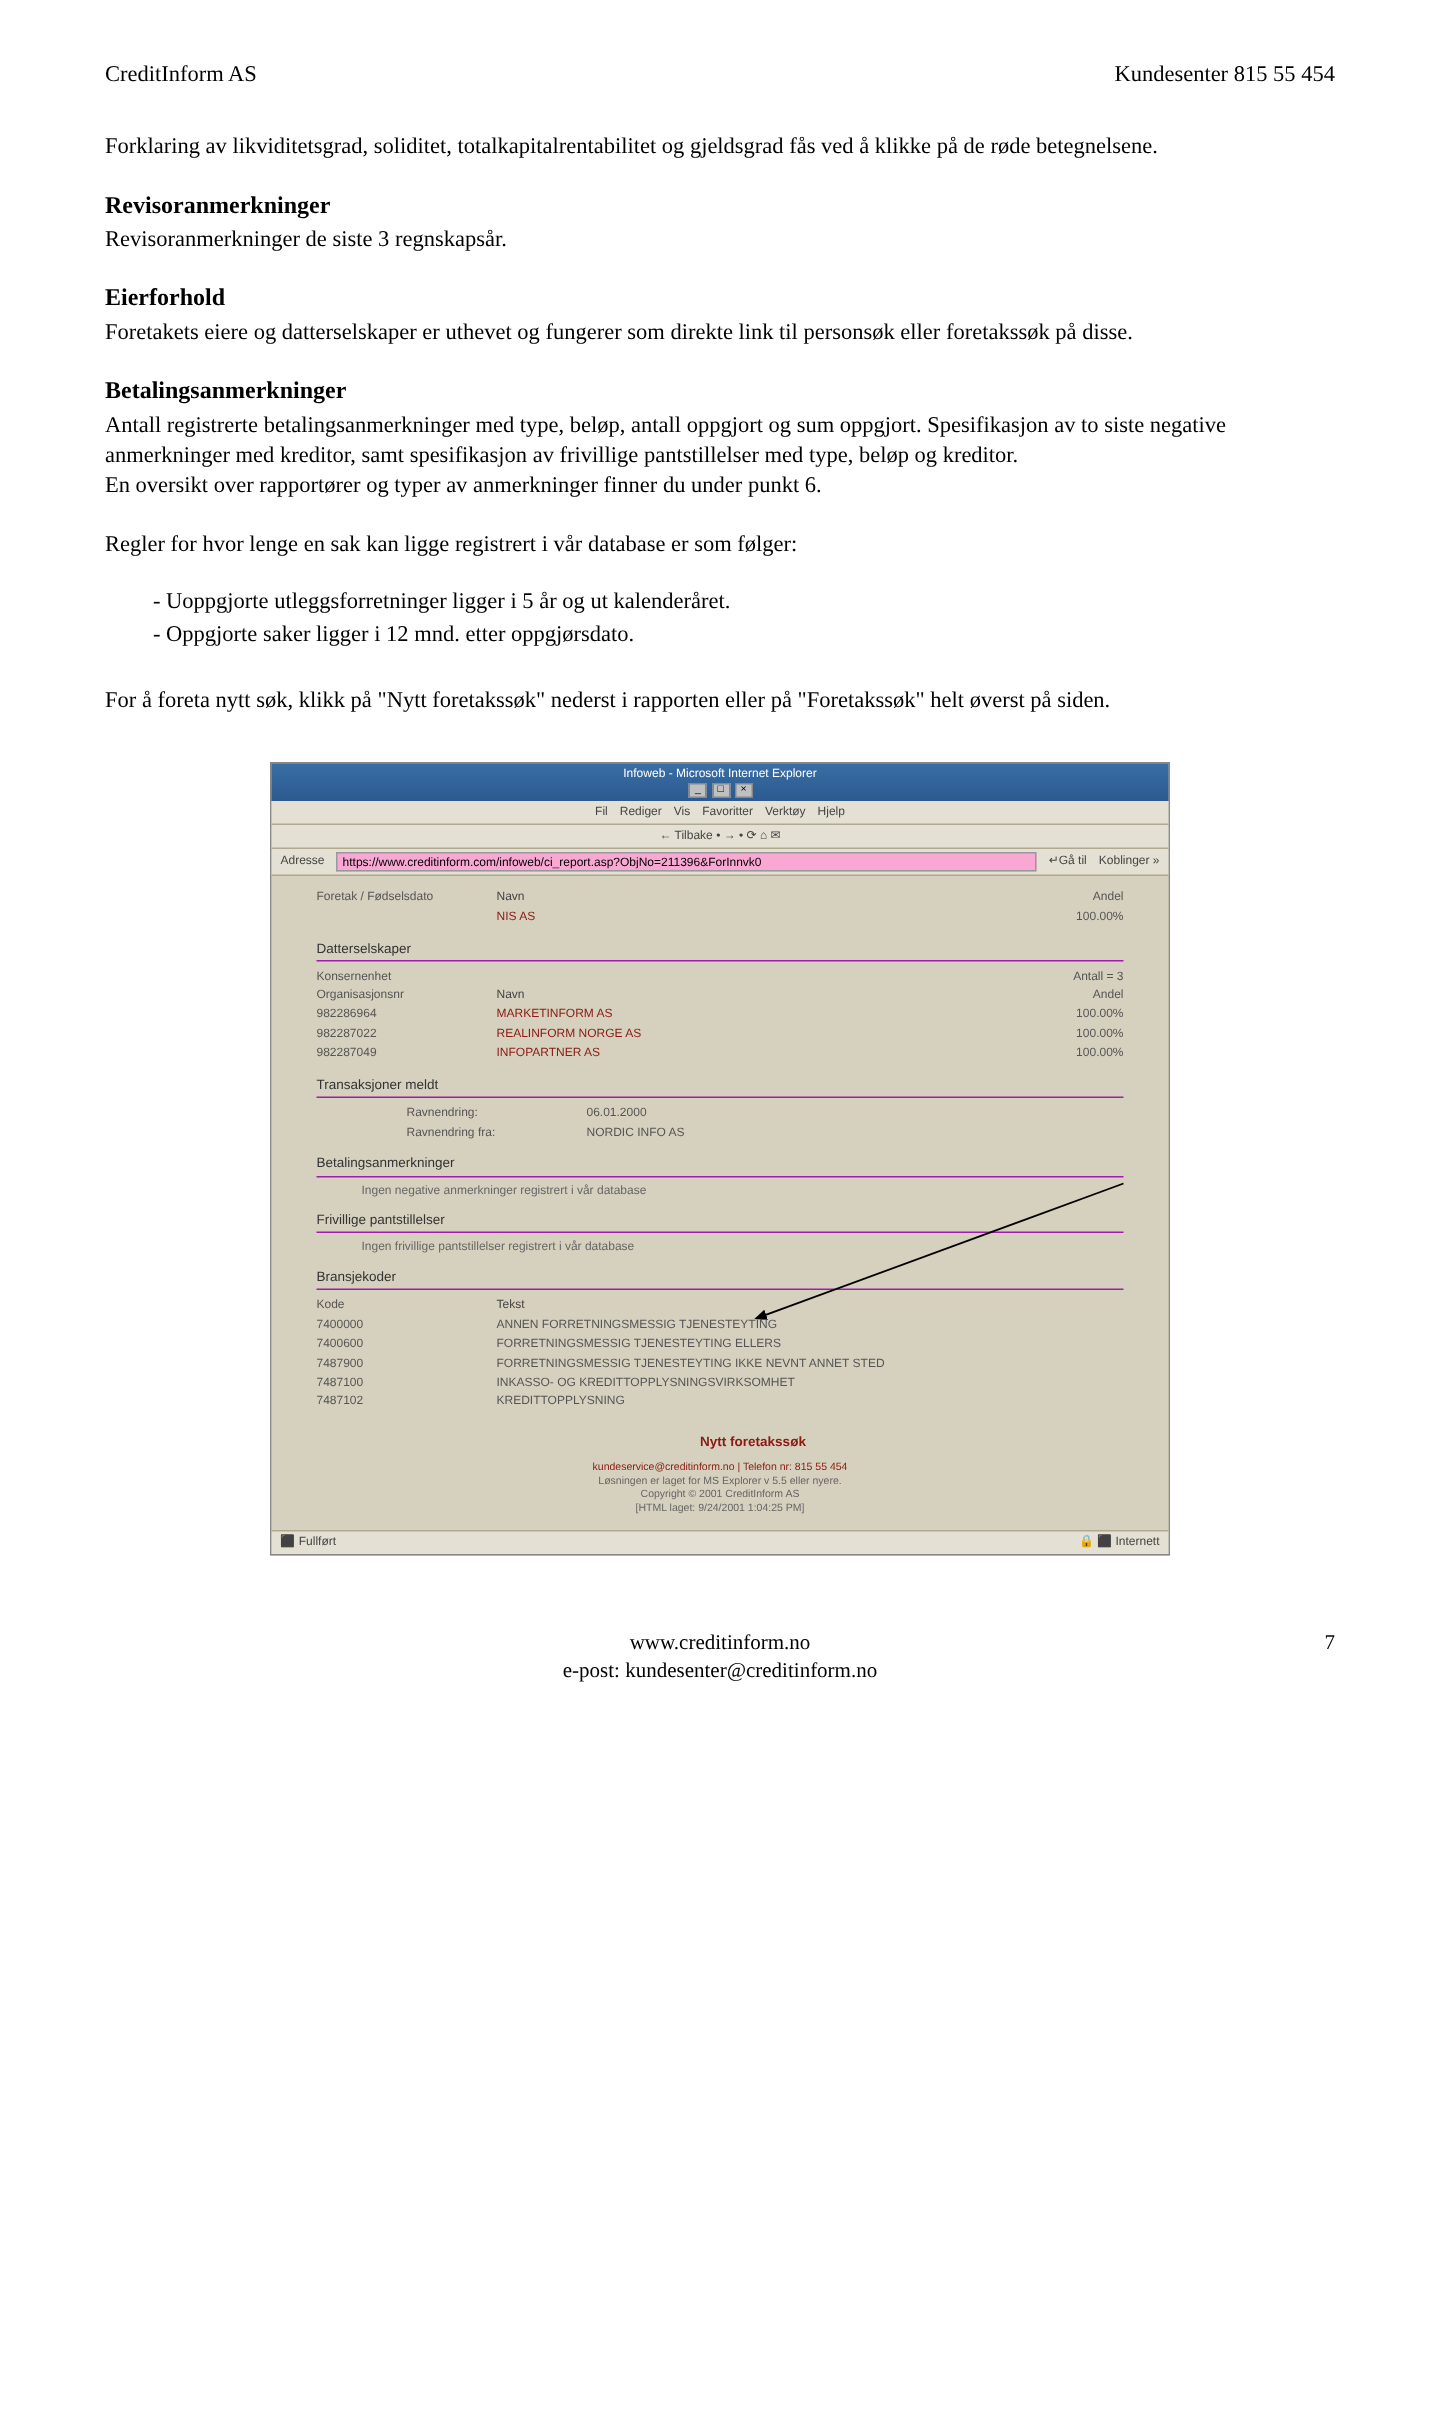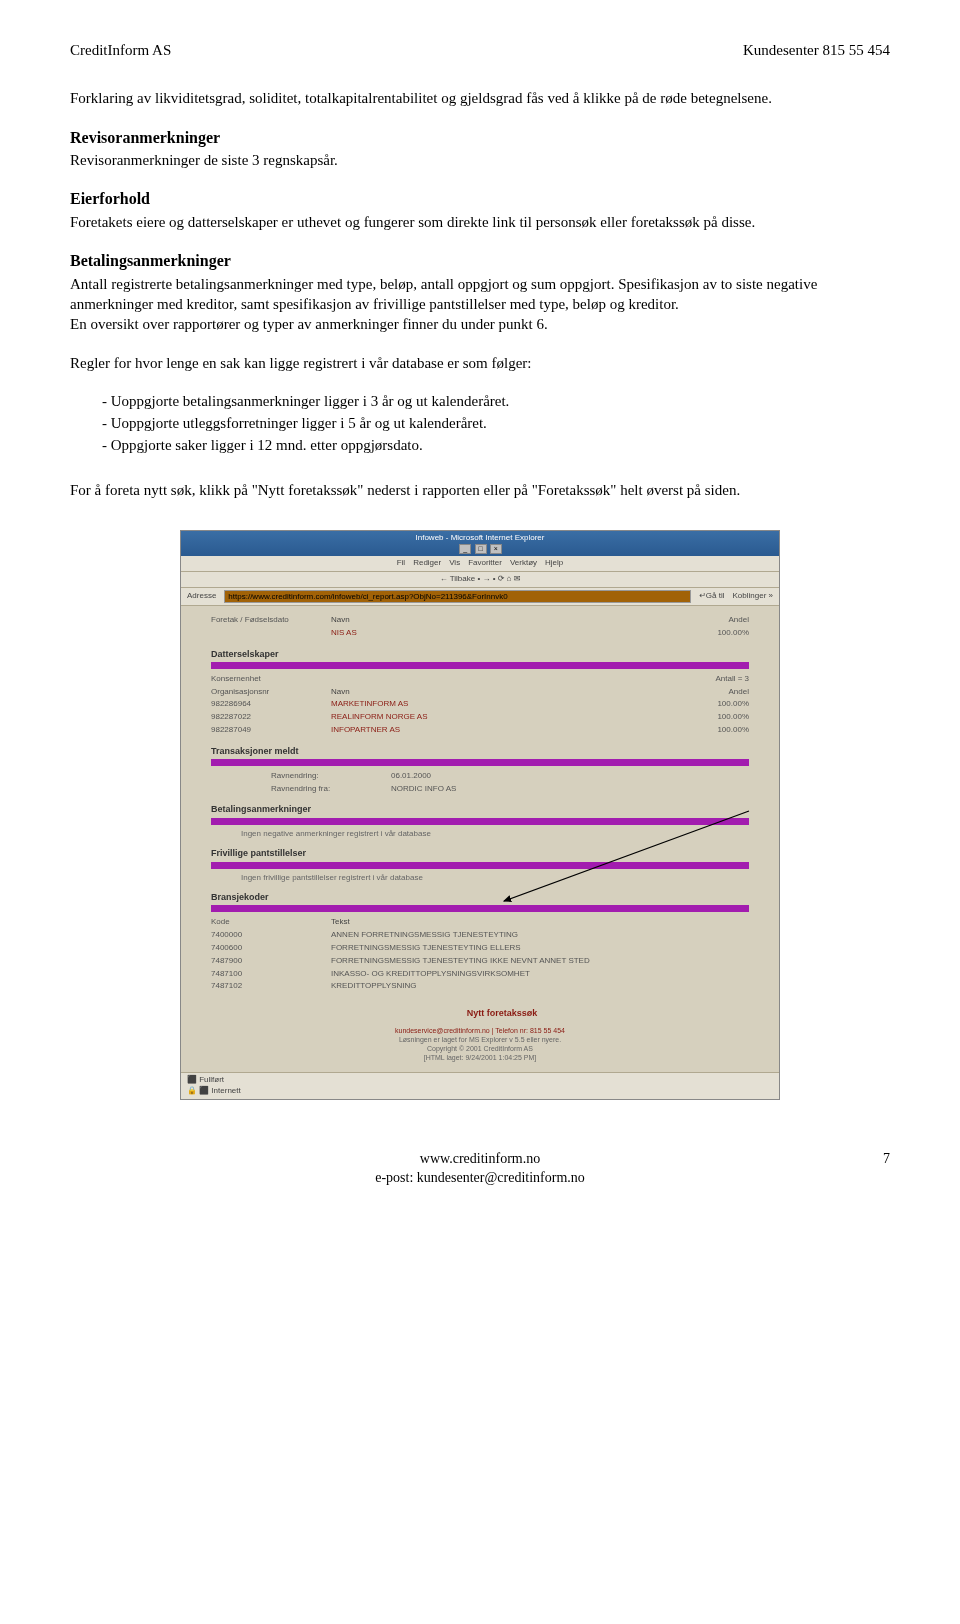--- a/index.html
+++ b/index.html
@@ -70,33 +70,33 @@
     display: flex;
     gap: 8px;
     align-items: center;
     justify-content: center;
   }
   .ss-addr input {
     flex: 1;
     font-size: 8px;
     padding: 1px 3px;
     border: 1px solid #999;
-    background: #a16207;
+    background: #f9a8d4;
   }
   .ss-content {
     background: #d6d0be;
     padding: 8px 30px 10px 30px;
     min-height: 360px;
   }
   .ss-sec-title {
-    font-weight: bold;
+    font-weight: normal;
     font-size: 9px;
     color: #333;
     margin: 8px 0 4px 0;
-    border-bottom: 7px solid #a21caf;
+    border-bottom: 1px solid #a21caf;
     padding-bottom: 2px;
   }
   .ss-row {
     display: flex;
     font-size: 8px;
     padding: 1px 0;
   }
   .ss-col1 { width: 120px; color: #555; }
   .ss-col2 { flex: 1; color: #8a1a12; }
   .ss-col3 { width: 80px; text-align: right; color: #555; }
@@ -120,21 +120,20 @@
     line-height: 1.3;
   }
   .ss-footer .redline { color: #8a1a12; }
   .ss-status {
     background: #e4e0d4;
     border-top: 1px solid #b0a890;
     padding: 2px 6px;
     font-size: 8px;
     display: flex;
     justify-content: space-between;
-    flex-direction: column;
   }
   .arrow-svg {
     position: absolute;
     right: 25px;
     top: 275px;
     pointer-events: none;
   }
   .page-footer {
     text-align: center;
     font-size: 14px;
@@ -169,21 +168,20 @@
 
 <div class="para">
   <div class="section-title">Betalingsanmerkninger</div>
   <div>Antall registrerte betalingsanmerkninger med type, beløp, antall oppgjort og sum oppgjort. Spesifikasjon av to siste negative anmerkninger med kreditor, samt spesifikasjon av frivillige pantstillelser med type, beløp og kreditor.</div>
   <div>En oversikt over rapportører og typer av anmerkninger finner du under punkt 6.</div>
 </div>
 
 <p class="para">Regler for hvor lenge en sak kan ligge registrert i vår database er som følger:</p>
 
 <div class="rule-list">
-  <div>- Uoppgjorte betalingsanmerkninger ligger i 3 år og ut kalenderåret.</div>
   <div>- Uoppgjorte utleggsforretninger ligger i 5 år og ut kalenderåret.</div>
   <div>- Oppgjorte saker ligger i 12 mnd. etter oppgjørsdato.</div>
 </div>
 
 <p class="para">For å foreta nytt søk, klikk på "Nytt foretakssøk" nederst i rapporten eller på "Foretakssøk" helt øverst på siden.</p>
 
 <div class="screenshot-wrap">
   <div class="screenshot">
 
     <div class="ss-titlebar">

